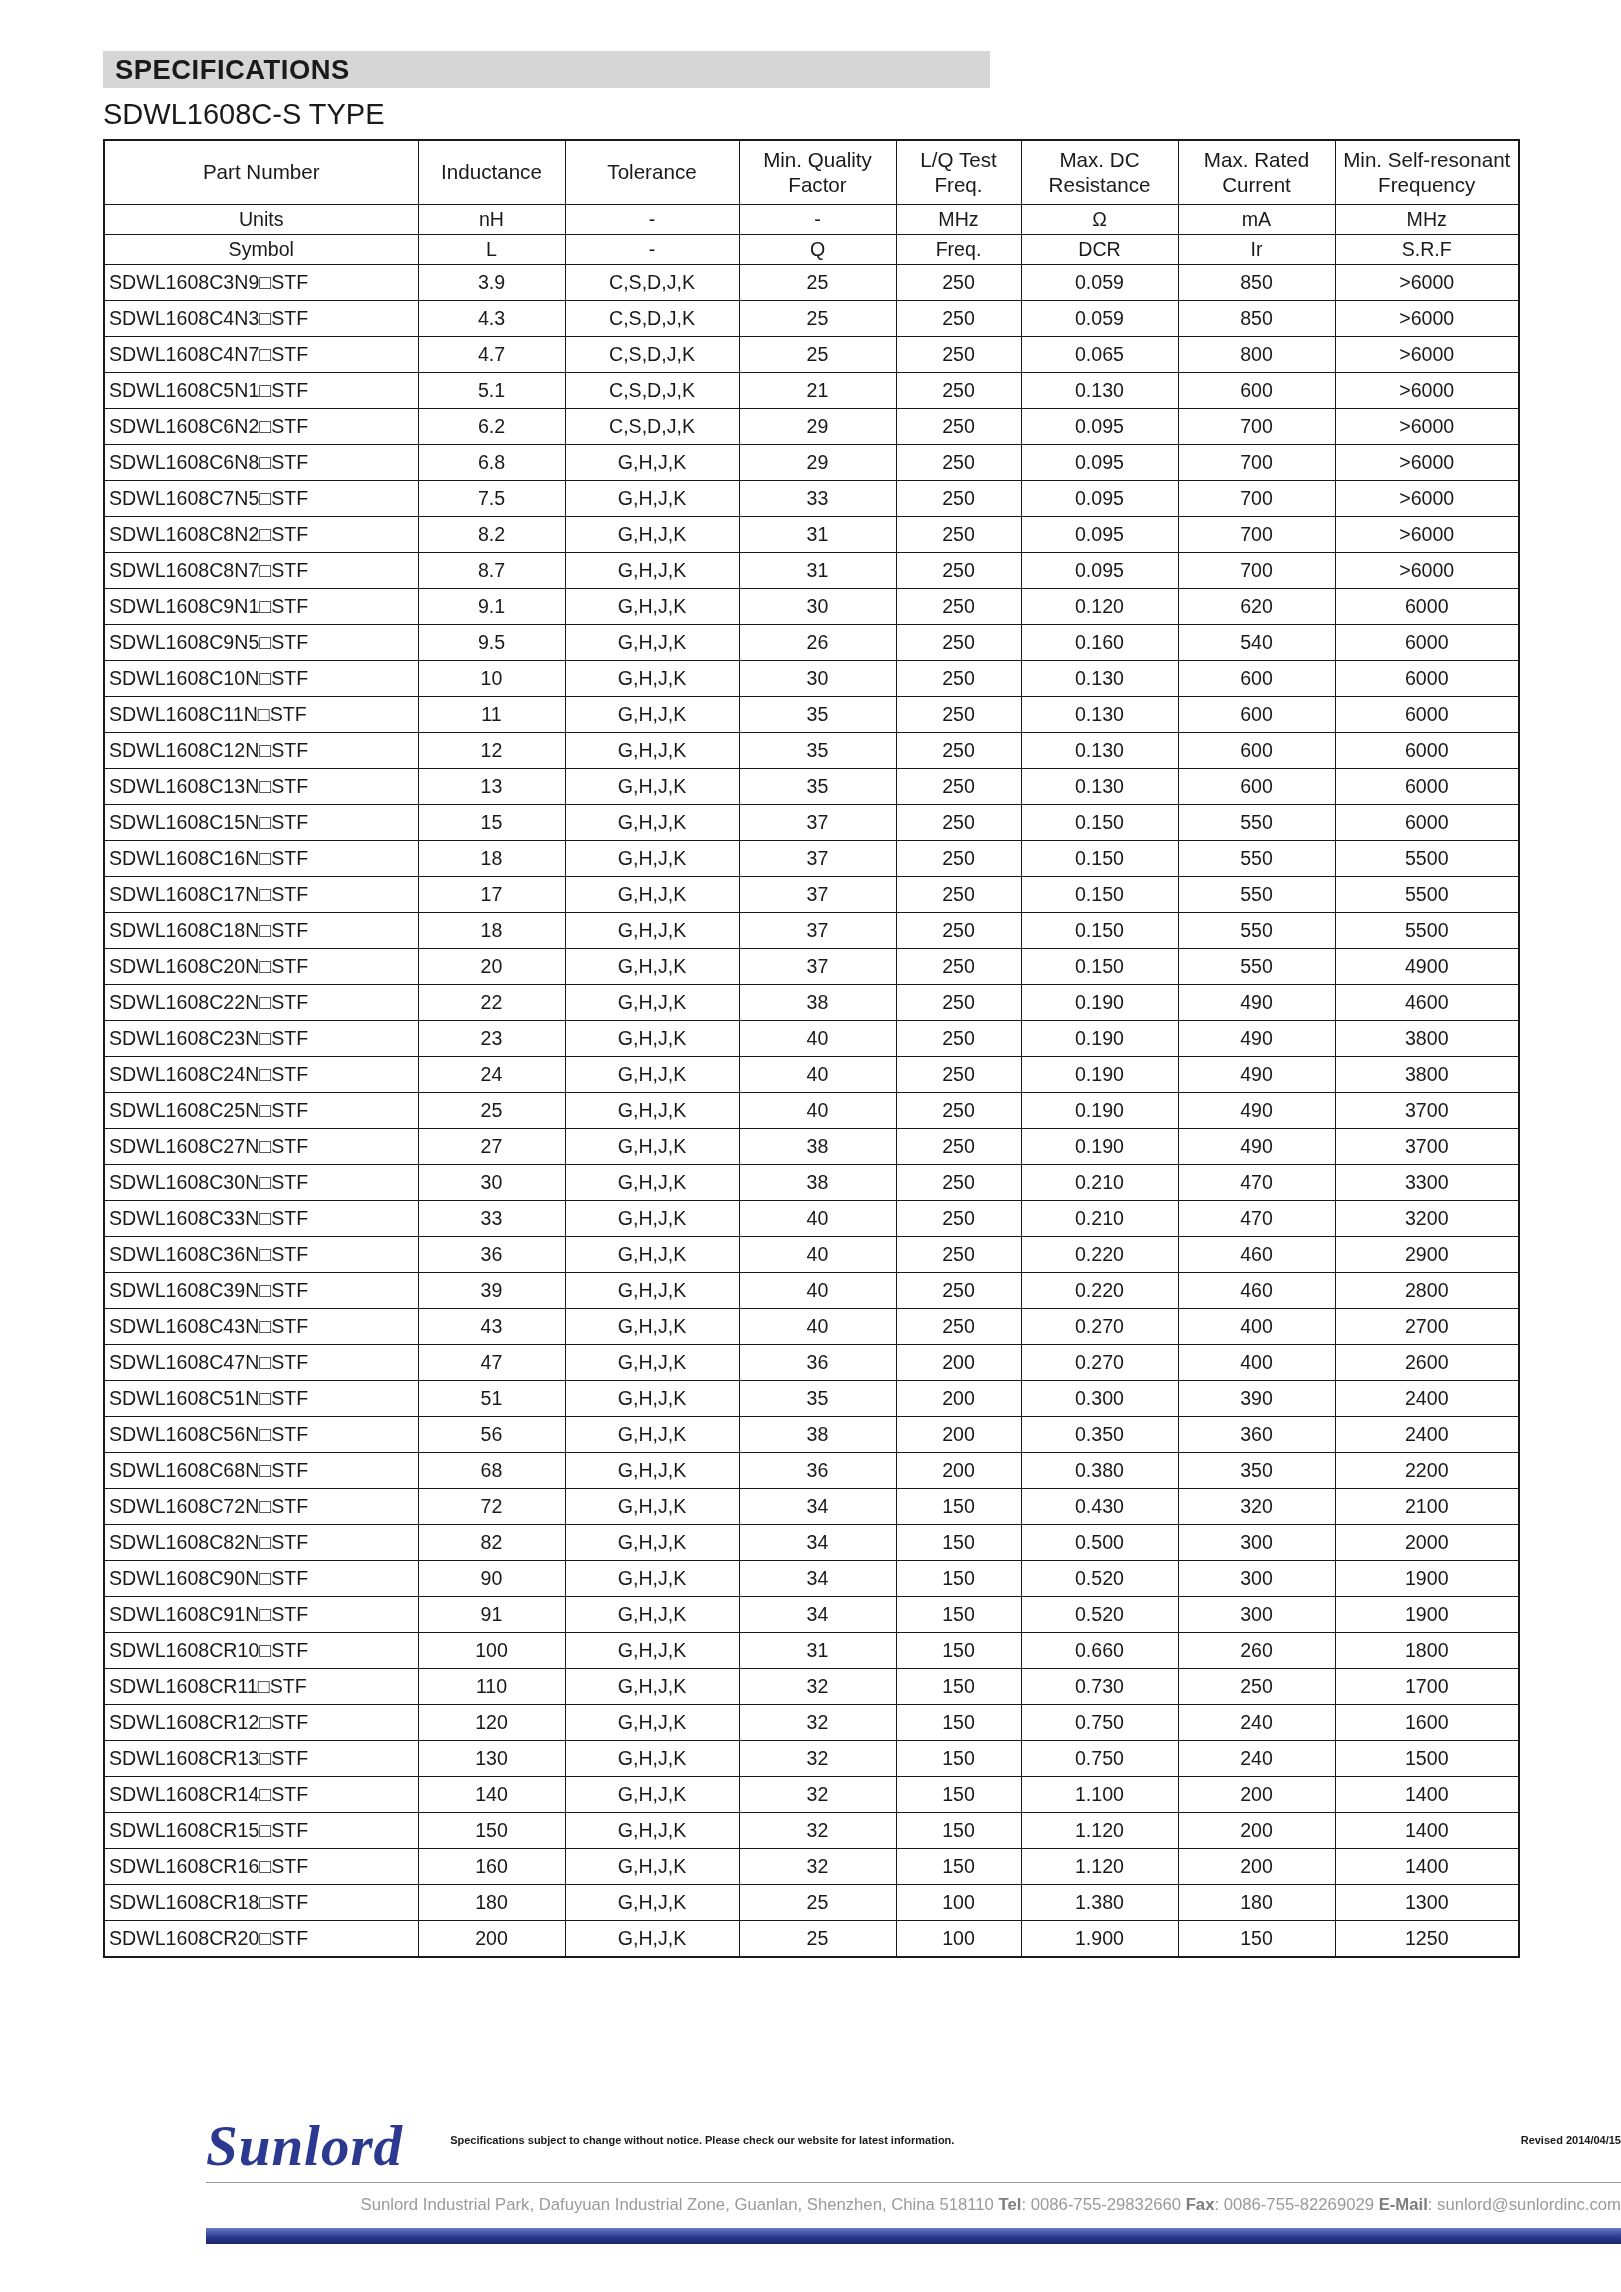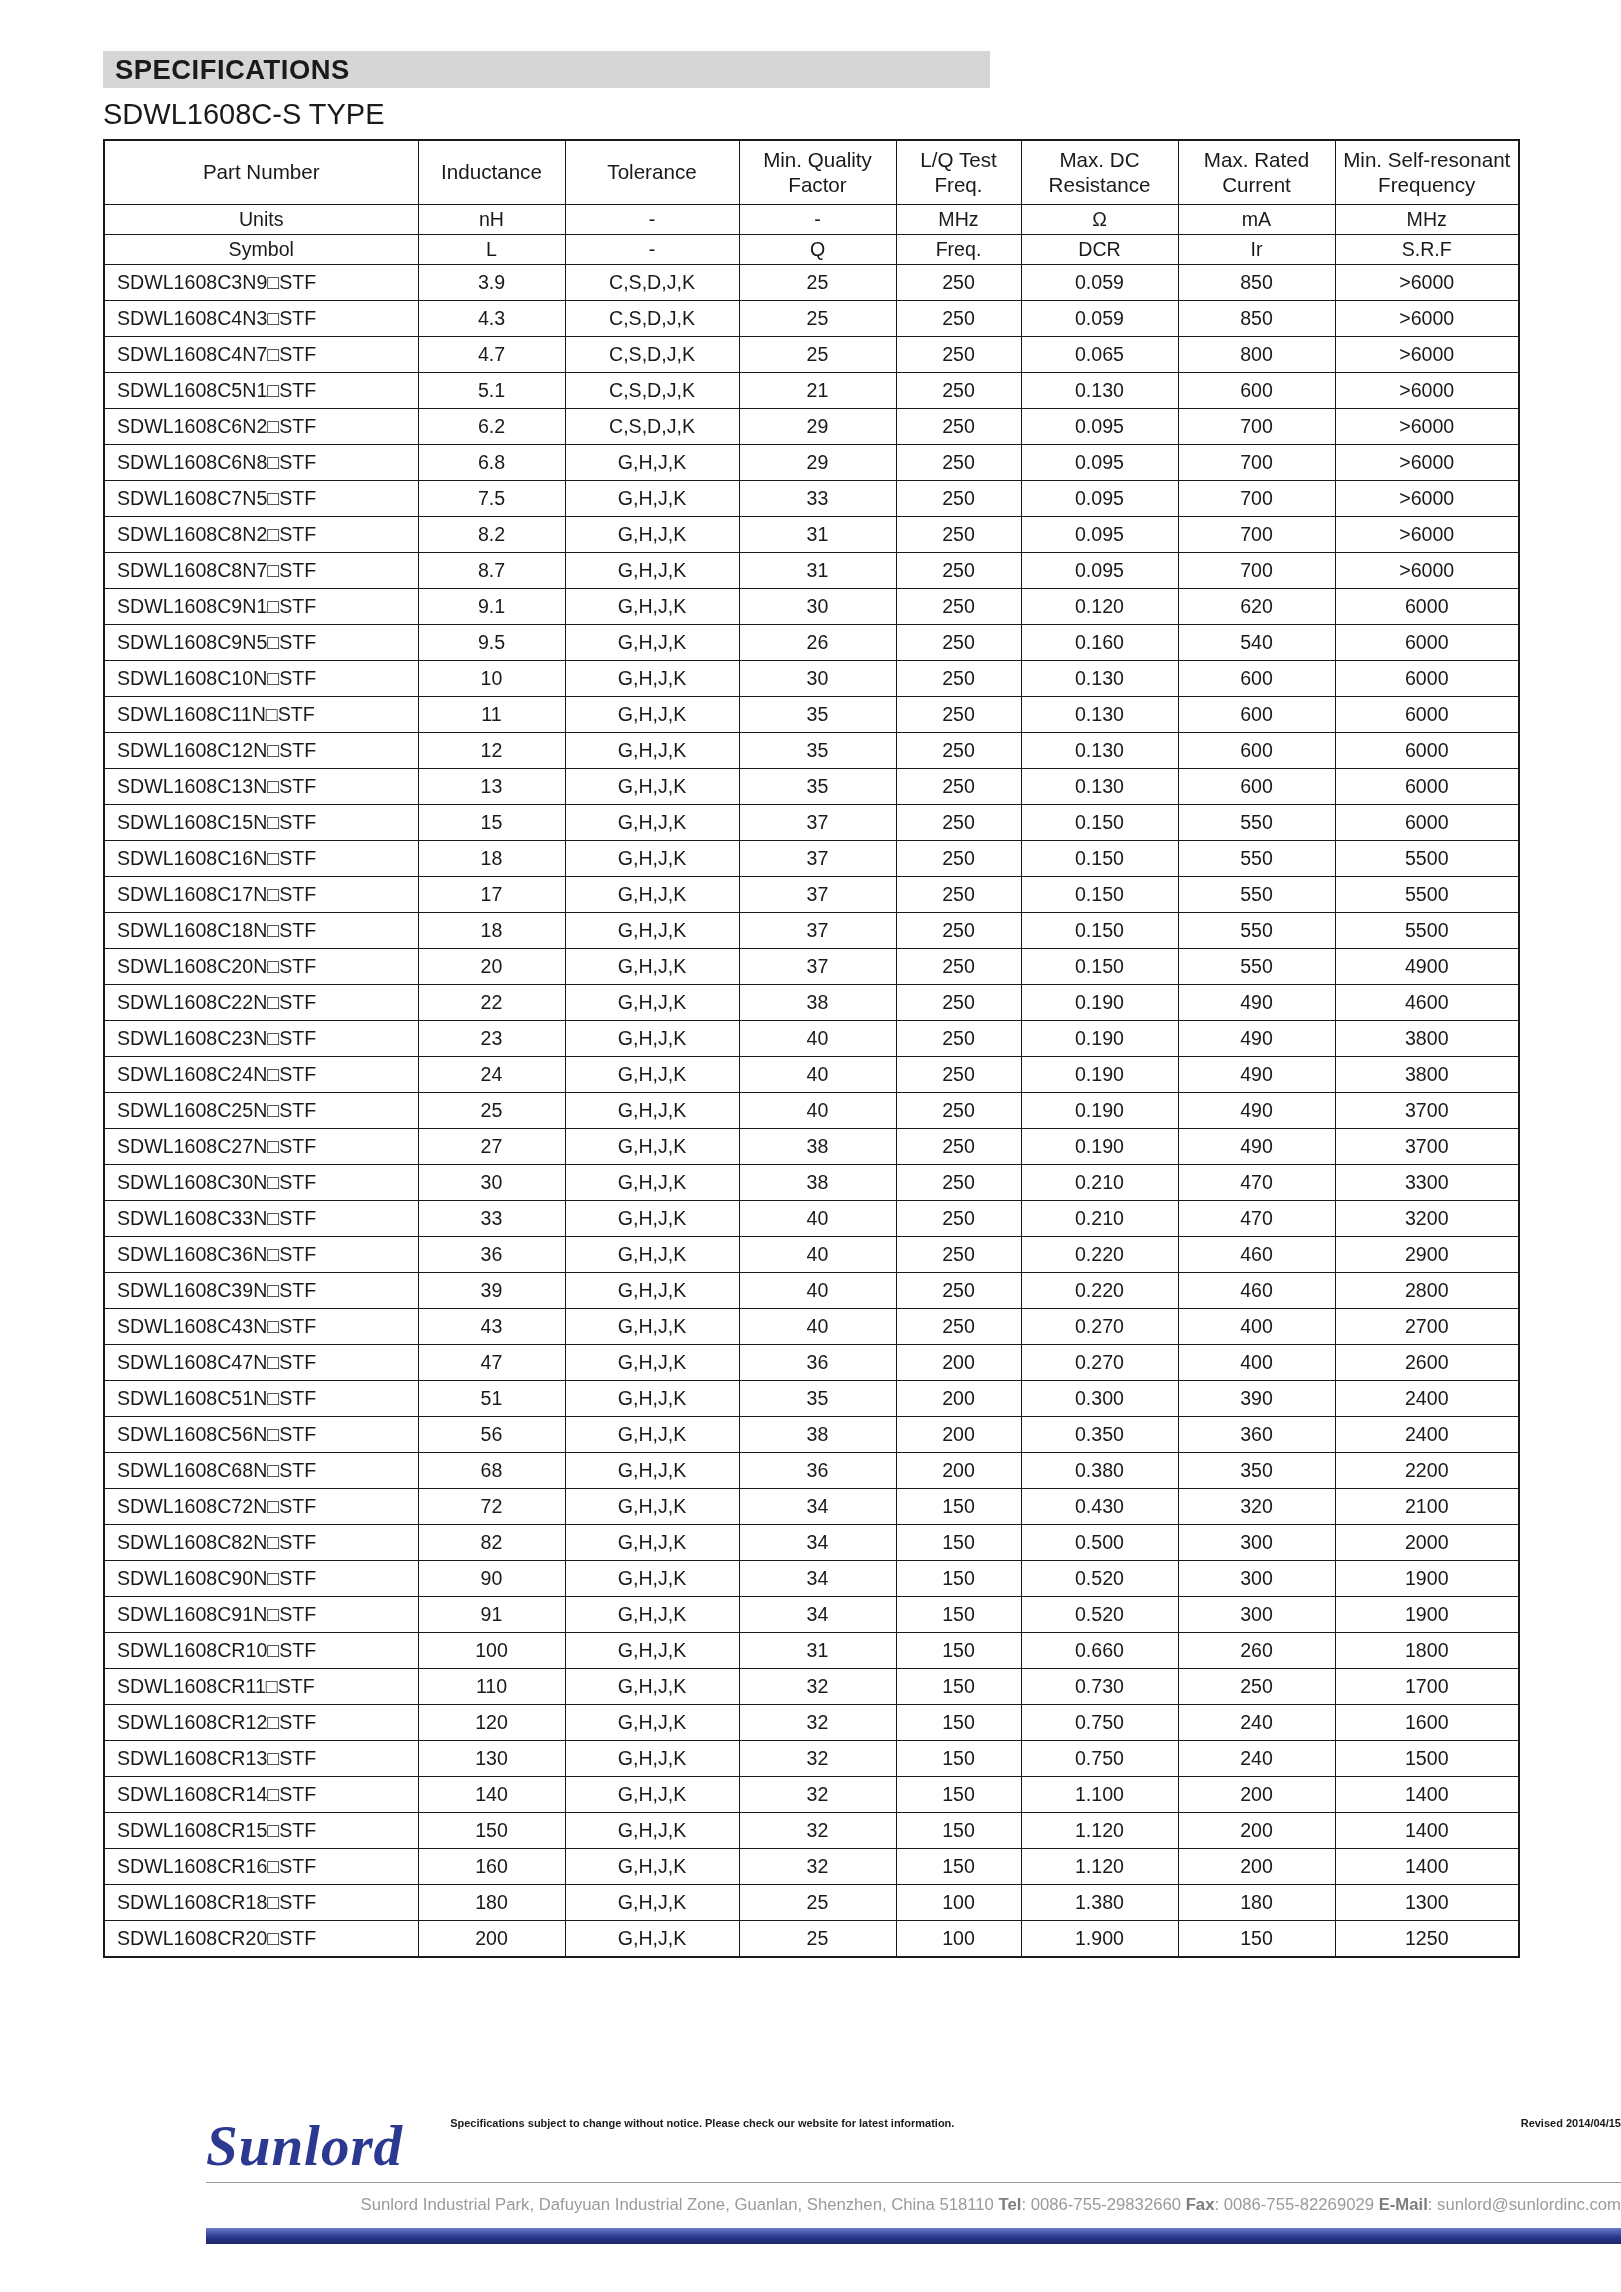--- a/index.html
+++ b/index.html
@@ -61,40 +61,40 @@
   table.spec thead tr.symbols td {
     height: 30px;
     font-size: 19.6px;
   }
   table.spec tbody td {
     height: 36px;
     font-size: 19.6px;
   }
   table.spec tbody td:first-child {
     text-align: left;
-    padding-left: 12px;
+    padding-left: 4px;
   }
   col.c-part  { width: 314px; }
   col.c-ind   { width: 147px; }
   col.c-tol   { width: 174px; }
   col.c-q     { width: 157px; }
   col.c-freq  { width: 125px; }
   col.c-dcr   { width: 157px; }
   col.c-cur   { width: 157px; }
   col.c-srf   { width: 184px; }
 
   .footer {
     position: absolute;
     left: 103px;
     top: 2066px;
     width: 1415px;
   }
   .footer-top {
     display: flex;
-    align-items: flex-start;
+    align-items: center;
   }
   .logo {
     font-family: "Liberation Serif", serif;
     font-style: italic;
     font-weight: bold;
     font-size: 57px;
     line-height: 1.0;
     color: #2b3990;
     letter-spacing: 1px;
     margin-right: 47px;

